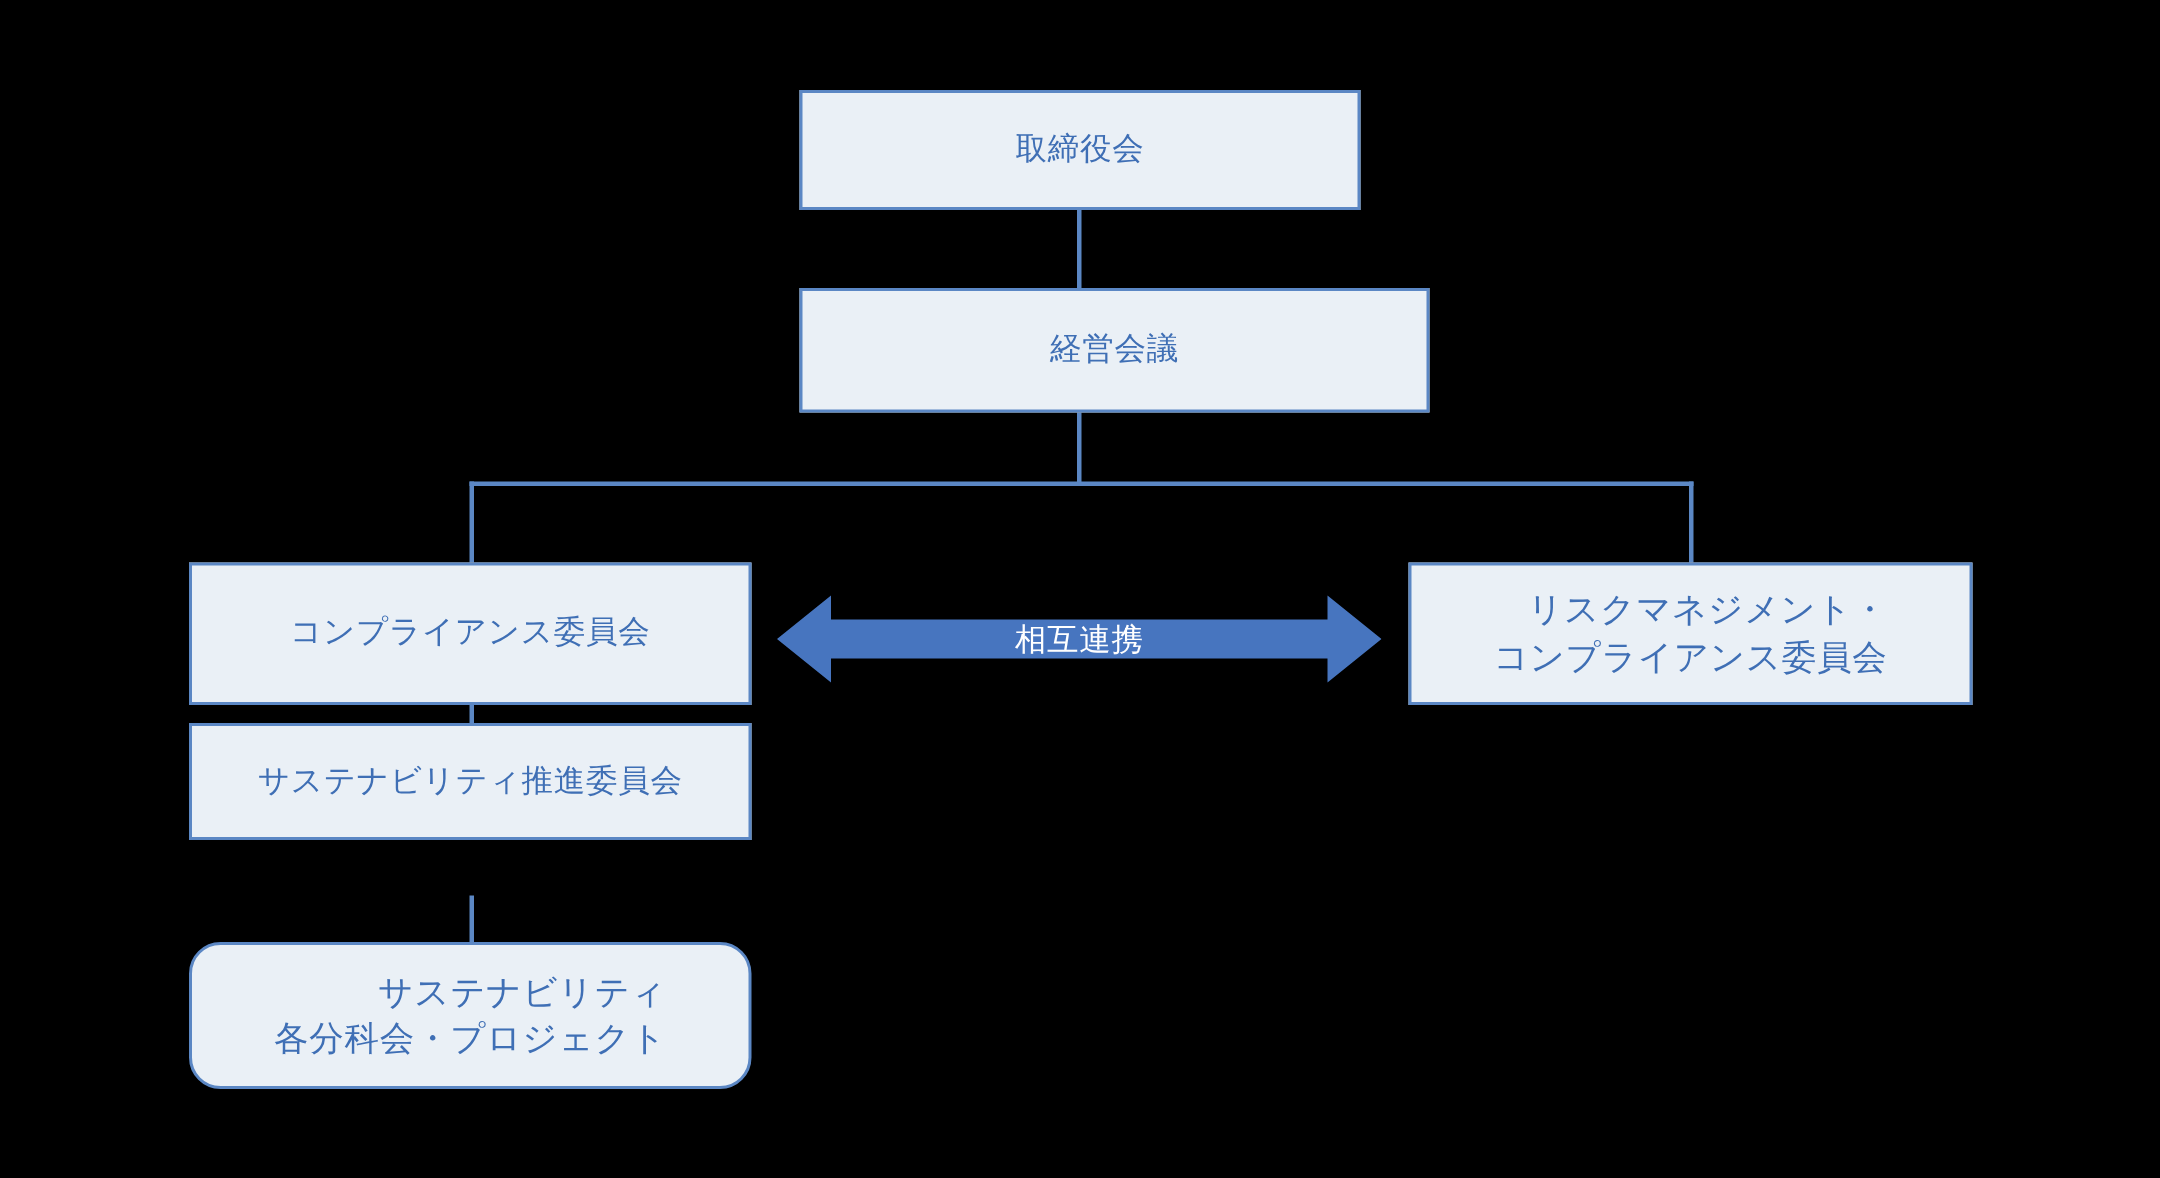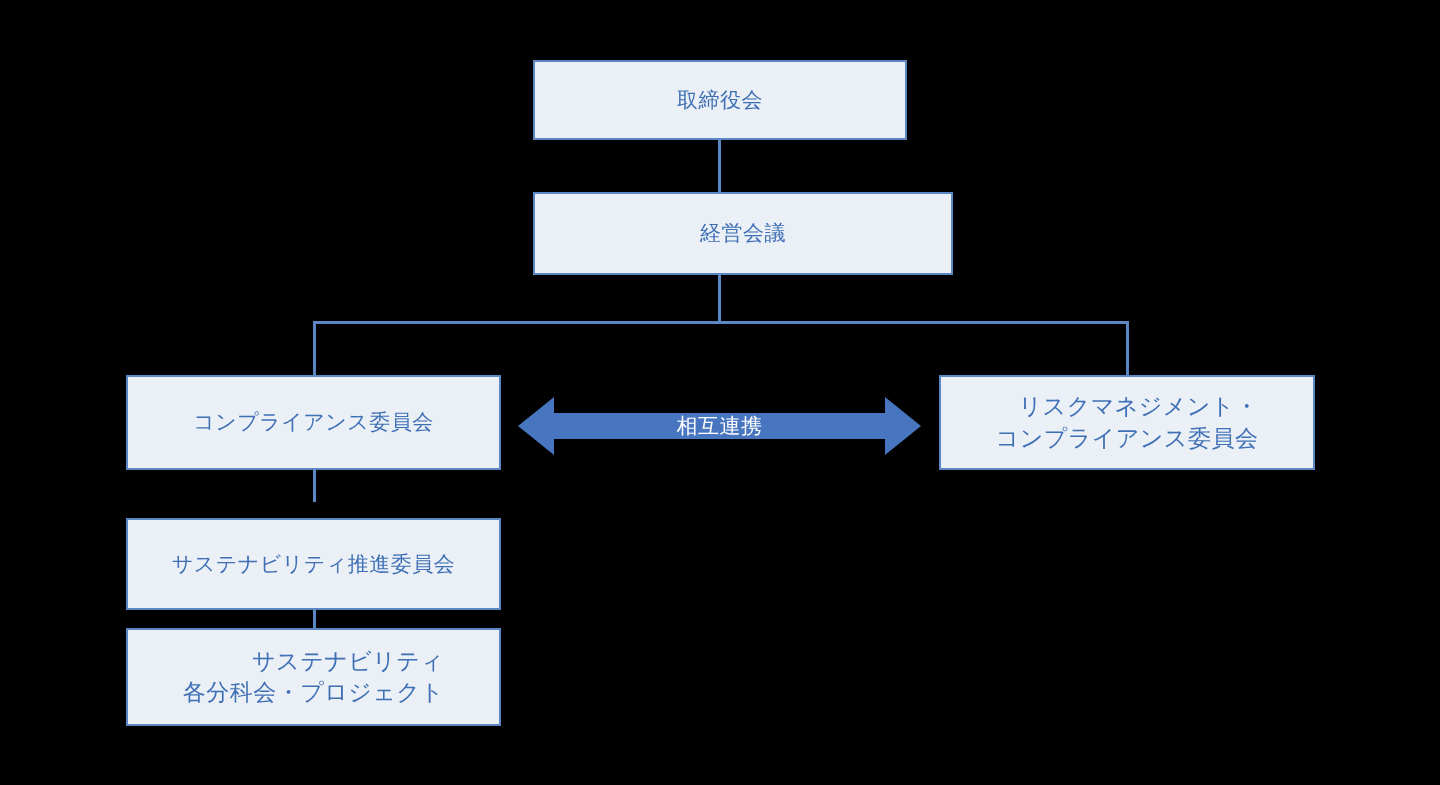--- a/index.html
+++ b/index.html
@@ -86,23 +86,23 @@
 
   <div class="node" style="left:533px; top:60px; width:374px; height:80px;">取締役会</div>
 
   <div class="node" style="left:533px; top:192px; width:420px; height:83px;">経営会議</div>
 
   <div class="node" style="left:126px; top:375px; width:375px; height:95px;">コンプライアンス委員会</div>
 
   <div class="node node-2line" style="left:939px; top:375px; width:376px; height:95px;">リスクマネジメント・
 コンプライアンス委員会</div>
 
-  <div class="node" style="left:126px; top:518px; width:375px; height:92px;">サステナビリティ推進委員会</div>
+  <div class="node" style="left:126px; top:482px; width:375px; height:78px;">サステナビリティ推進委員会</div>
 
-  <div class="node node-2line" style="left:126px; top:628px; width:375px; height:98px;">サステナビリティ
+  <div class="node node-2line" style="left:126px; top:628px; width:375px; height:98px;border-radius:21px;">サステナビリティ
 各分科会・プロジェクト</div>
 
   <div class="arrow-wrap" style="left:518px; top:396px; width:403px; height:60px;text-align:center;">
     <svg width="403" height="60" viewBox="0 0 403 60" aria-hidden="true">
       <polygon points="0,30 36,1 36,17 367,17 367,1 403,30 367,59 367,43 36,43 36,59" fill="#4775bf"></polygon>
     </svg>
     <div class="arrow-label">相互連携</div>
   </div>
 
 </div>

